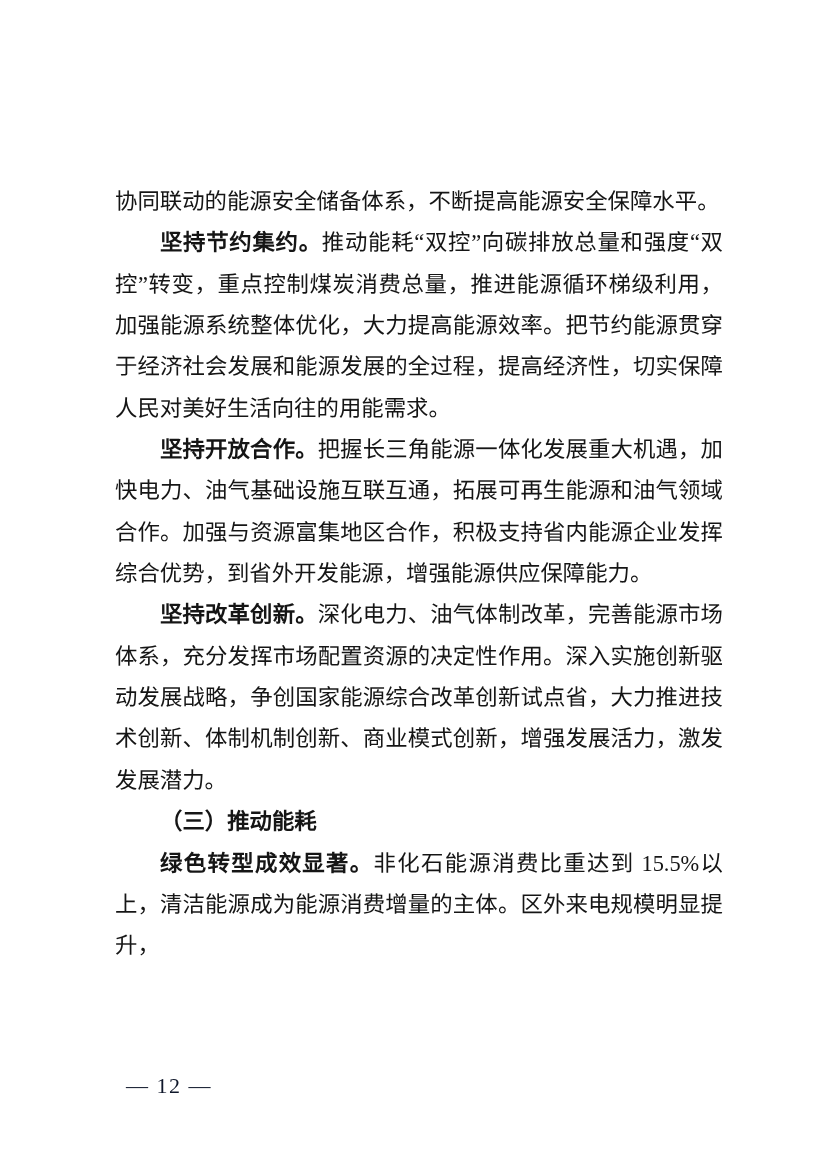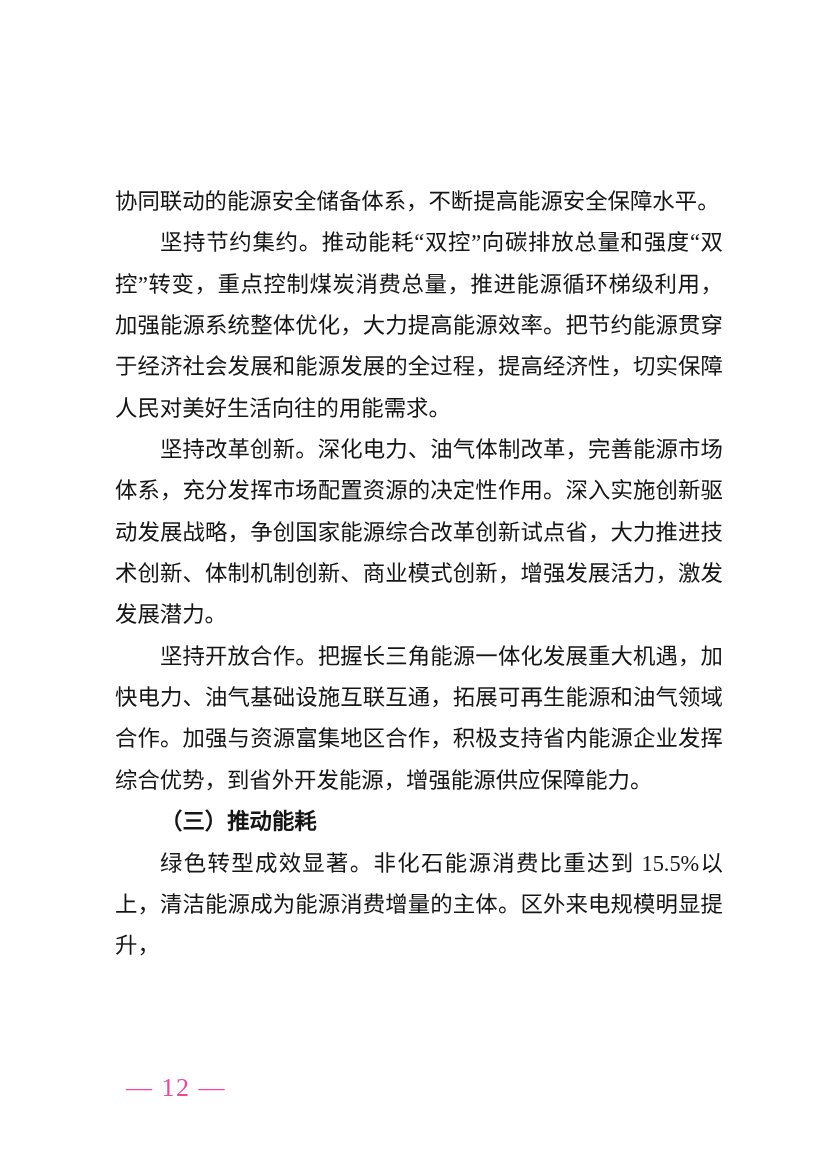--- a/index.html
+++ b/index.html
@@ -34,50 +34,50 @@
   }
   .content p {
     margin: 0;
     padding: 0;
     text-indent: 45px;
   }
   .content p.noindent {
     text-indent: 0;
   }
   .lead {
-    font-weight: 400;
+    font-weight: 700;
     font-family: "Liberation Sans", "DejaVu Sans", sans-serif;
   }
   .heading {
     font-weight: 700;
   }
   .footer {
     position: absolute;
     left: 126px;
     top: 1036px;
-    color: #ec4899;
-    font-size: 26px;
+    color: #0f172a;
+    font-size: 22px;
     letter-spacing: 1.5px;
     white-space: pre;
   }
 </style>
 </head>
 <body>
 
 <div class="page">
 
   <div class="content">
 
     <p class="noindent"><span>协同联动的能源安全储备体系，不断提高能源安全保障水平。</span></p>
 
     <p><span class="lead">坚持节约集约。</span><span>推动能耗“双控”向碳排放总量和强度“双控”转变，重点控制煤炭消费总量，推进能源循环梯级利用，加强能源系统整体优化，大力提高能源效率。把节约能源贯穿于经济社会发展和能源发展的全过程，提高经济性，切实保障人民对美好生活向往的用能需求。</span></p>
 
+    <p><span class="lead">坚持开放合作。</span><span>把握长三角能源一体化发展重大机遇，加快电力、油气基础设施互联互通，拓展可再生能源和油气领域合作。加强与资源富集地区合作，积极支持省内能源企业发挥综合优势，到省外开发能源，增强能源供应保障能力。</span></p>
+
     <p><span class="lead">坚持改革创新。</span><span>深化电力、油气体制改革，完善能源市场体系，充分发挥市场配置资源的决定性作用。深入实施创新驱动发展战略，争创国家能源综合改革创新试点省，大力推进技术创新、体制机制创新、商业模式创新，增强发展活力，激发发展潜力。</span></p>
-
-    <p><span class="lead">坚持开放合作。</span><span>把握长三角能源一体化发展重大机遇，加快电力、油气基础设施互联互通，拓展可再生能源和油气领域合作。加强与资源富集地区合作，积极支持省内能源企业发挥综合优势，到省外开发能源，增强能源供应保障能力。</span></p>
 
 
     <p class="heading"><span>（三）推动能耗</span></p>
 
     <p><span class="lead">绿色转型成效显著。</span><span>非化石能源消费比重达到 15.5%以上，清洁能源成为能源消费增量的主体。区外来电规模明显提升，</span></p>
 
   </div>
 
   <div class="footer"><span>— 12 —</span></div>
 

